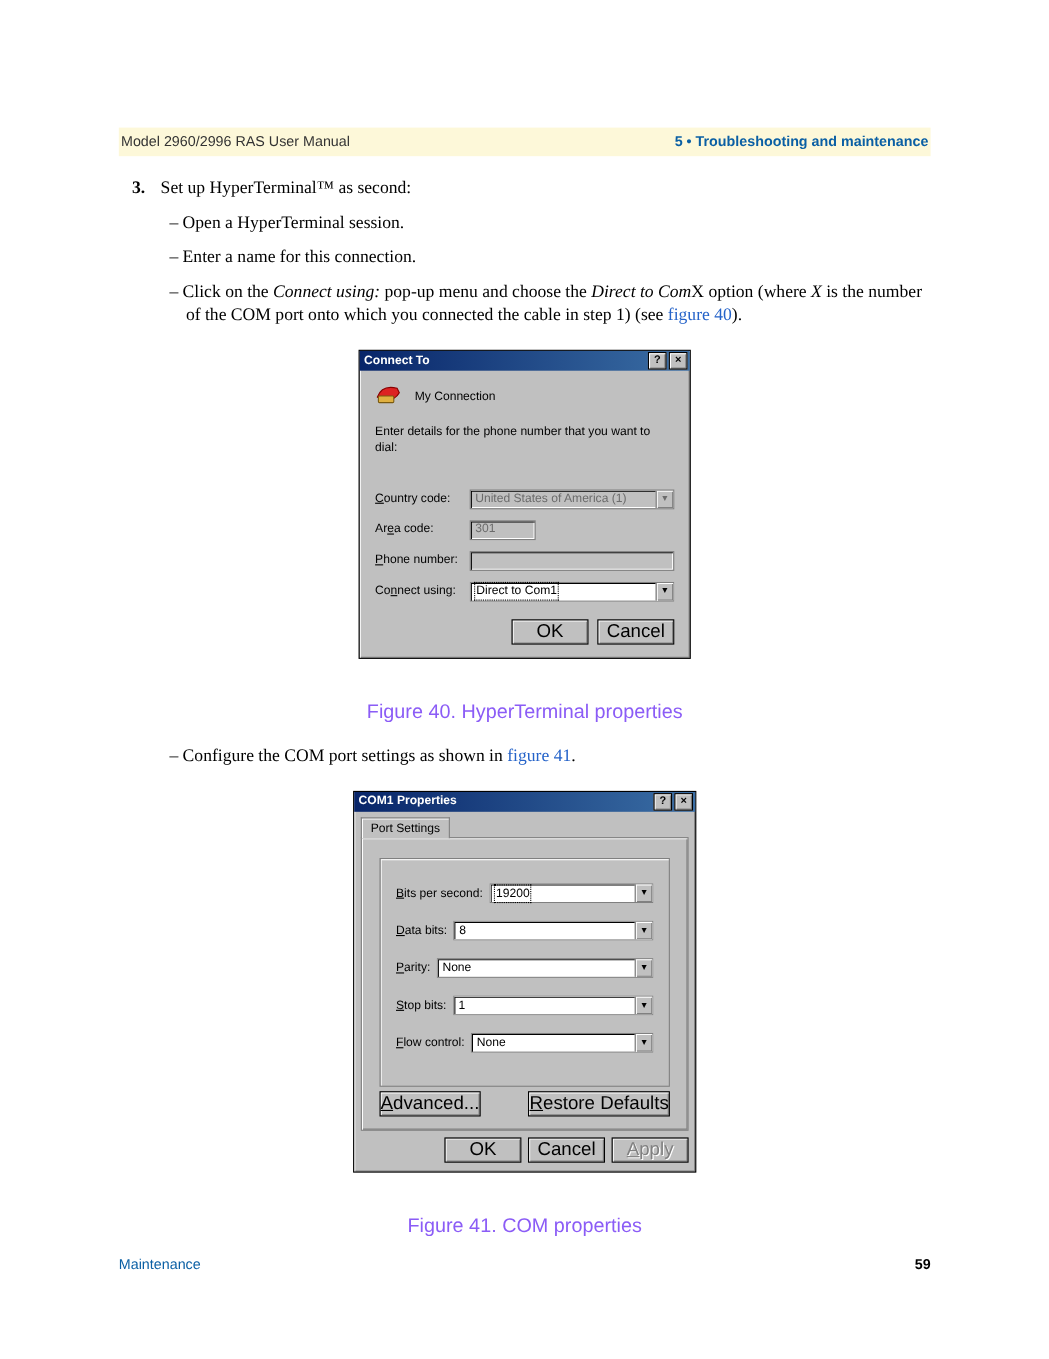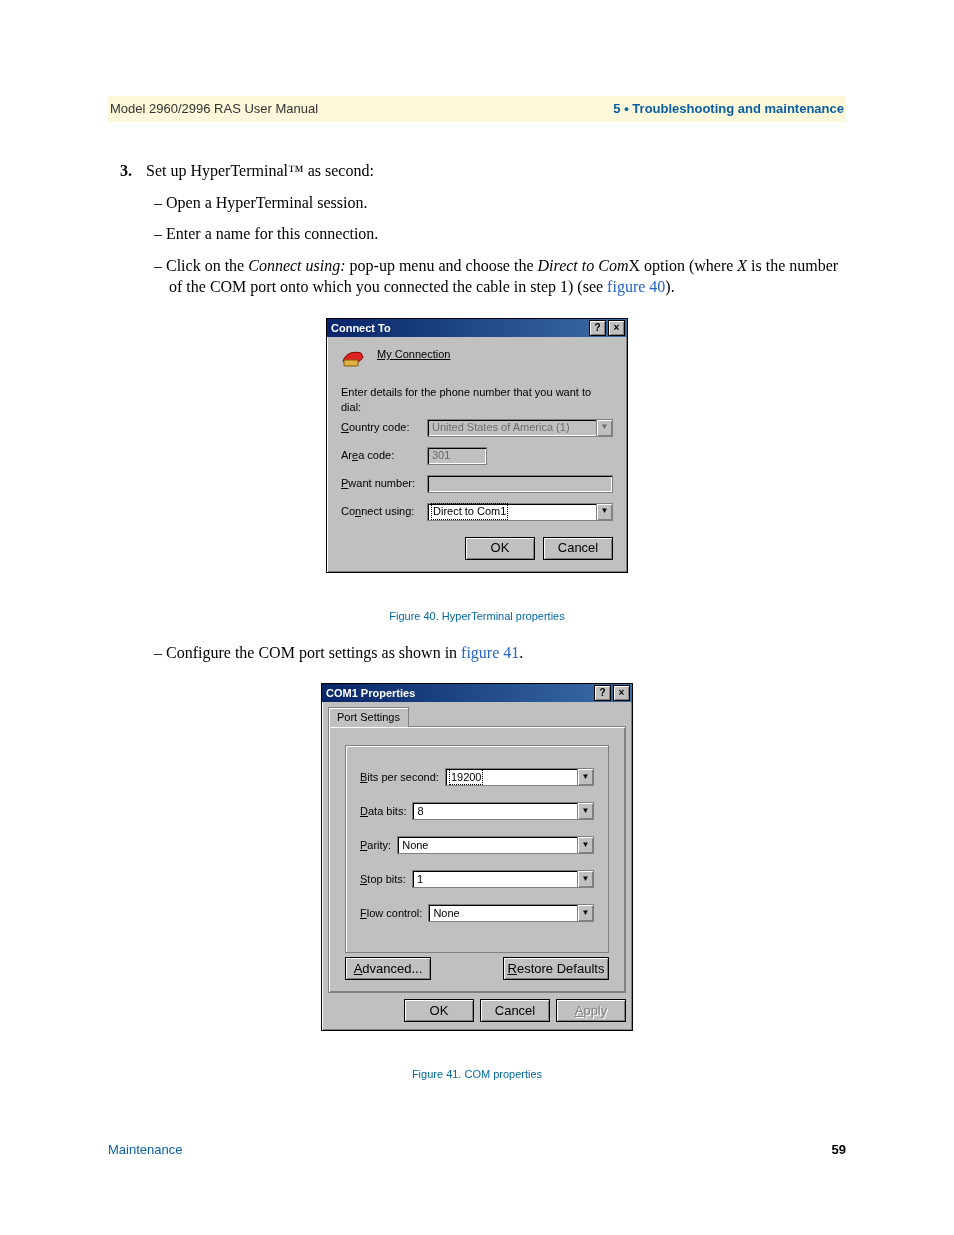--- a/index.html
+++ b/index.html
@@ -13,58 +13,58 @@
     --win-gray:#c0c0c0;
     --win-dark:#808080;
     --win-white:#fff;
     --win-black:#000;
     --titlebar-a:#082569;
     --titlebar-b:#3a6ea5;
     font-family: Georgia, "Times New Roman", serif;
   }
   html,body{margin:0;padding:0;background:#fff;}
   .page{width:var(--page-w);height:var(--page-h);position:relative;box-sizing:border-box;padding:100px 108px 70px 108px;color:var(--ink);font-size:16px;line-height:1.35;}
-  .hdrbar{position:absolute;left:108px;right:108px;top:96px;height:26px;background:var(--header-bg);display:flex;align-items:center;justify-content:space-between;font-family:sans-serif;font-size:13px;}
+  .hdrbar{position:absolute;left:108px;right:108px;top:116px;height:26px;background:var(--header-bg);display:flex;align-items:center;justify-content:space-between;font-family:sans-serif;font-size:13px;}
   .hdrbar .l{color:#333;padding-left:2px;}
   .hdrbar .r{color:var(--header-blue);font-weight:700;padding-right:2px;}
   .body{margin-top:60px;}
   .step{display:flex;gap:14px;}
   .step .num{font-weight:700;width:24px;text-align:right;}
   .step .txt{flex:1;}
   .sub{margin-left:46px;margin-top:10px;}
   .sub p{margin:0 0 10px 0;text-indent:-15px;padding-left:15px;}
   .sub p::before{content:"– ";}
   em.i{font-style:italic;}
   a.link{color:var(--link);text-decoration:none;}
 
   .figwrap{margin:20px 0 8px 0;display:flex;flex-direction:column;align-items:center;gap:24px;}
-  .figcap{font-family:"Segoe UI",Arial,sans-serif;font-size:11px;color:#0369a1;text-align:center;margin-top:12px;}
+  .figcap{font-family:"Segoe UI",Arial,sans-serif;font-size:18px;color:#8b5cf6;text-align:center;margin-top:12px;}
 
   
   .win{width:300px;font-family:Tahoma,"MS Sans Serif",sans-serif;font-size:11px;color:#000;background:var(--win-gray);border:1px solid var(--win-black);box-shadow:inset 1px 1px 0 var(--win-white), inset -1px -1px 0 var(--win-dark);}
   .titlebar{height:18px;background:linear-gradient(90deg,var(--titlebar-a),var(--titlebar-b));color:#fff;display:flex;align-items:center;justify-content:space-between;padding:0 2px 0 4px;font-weight:700;font-size:11px;}
   .tbtns{display:flex;gap:2px;}
   .tbtn{width:15px;height:14px;background:var(--win-gray);border:1px solid var(--win-black);box-shadow:inset 1px 1px 0 var(--win-white), inset -1px -1px 0 var(--win-dark);display:flex;align-items:center;justify-content:center;font-weight:700;font-size:10px;color:#000;line-height:1;}
   .win .body9x{padding:10px 14px 12px 14px;}
-  .iconrow{display:flex;align-items:flex-start;gap:10px;margin-bottom:16px;text-decoration:underline;}
+  .iconrow{display:flex;align-items:flex-end;gap:10px;margin-bottom:16px;}
   .phoneicon{width:26px;height:22px;position:relative;}
   .phoneicon svg{width:26px;height:22px;}
-  .prompt{margin-bottom:4px;}
+  .prompt{margin-bottom:30px;}
   .row9x{display:flex;align-items:center;margin-bottom:10px;gap:6px;}
   .row9x label{width:80px;}
   .row9x label .ul{text-decoration:underline;}
   .inset{border:1px solid var(--win-dark);box-shadow:inset 1px 1px 0 var(--win-black), inset -1px -1px 0 var(--win-white);background:#fff;height:18px;display:flex;align-items:center;padding:0 4px;box-sizing:border-box;}
   .inset.disabled{background:var(--win-gray);color:#6b6b6b;}
   .combo{flex:1;position:relative;}
   .combo .arrow{position:absolute;right:1px;top:1px;width:15px;height:16px;background:var(--win-gray);border-left:1px solid var(--win-dark);box-shadow:inset 1px 1px 0 var(--win-white), inset -1px -1px 0 var(--win-dark);display:flex;align-items:center;justify-content:center;font-size:8px;}
   .combo .arrow.disabled{color:#6b6b6b;}
   .focusdash{border:1px dotted #000;display:inline-block;padding:0 1px;margin:-1px;}
 
   .btnrow{display:flex;justify-content:flex-end;gap:8px;margin-top:16px;}
-  .btn9x{min-width:68px;height:21px;background:var(--win-gray);border:1px solid var(--win-black);box-shadow:inset 1px 1px 0 var(--win-white), inset -1px -1px 0 var(--win-dark);display:flex;align-items:center;justify-content:center;font-size:13px;}
+  .btn9x{min-width:68px;height:21px;background:var(--win-gray);border:1px solid var(--win-black);box-shadow:inset 1px 1px 0 var(--win-white), inset -1px -1px 0 var(--win-dark);display:flex;align-items:center;justify-content:center;font-size:17px;}
   .btn9x.disabled{color:#808080;text-shadow:1px 1px 0 #fff;}
   .btn9x .ul{text-decoration:underline;}
 
   .win2{width:310px;}
   .tabstrip{display:flex;align-items:center;padding:4px 6px 0 6px;}
   .tab{background:var(--win-gray);border:1px solid var(--win-dark);border-bottom:none;box-shadow:inset 1px 1px 0 var(--win-white);padding:2px 8px;font-size:11px;position:relative;top:1px;}
   .tabpanel{margin:0 6px 6px 6px;border:1px solid var(--win-dark);box-shadow:inset 1px 1px 0 var(--win-white), inset -1px -1px 0 var(--win-dark);padding:18px 16px 12px 16px;}
   .fgroup{border:1px solid var(--win-dark);box-shadow:inset 1px 1px 0 var(--win-white);padding:22px 14px 14px 14px;}
   .fr{display:flex;align-items:center;justify-content:flex-end;gap:6px;margin-bottom:16px;}
   .fr label{text-align:left;}
@@ -134,21 +134,21 @@
           <div class="row9x">
             <label><span>Ar</span><span class="ul">e</span><span>a code:</span></label>
             <div style="width:60px">
               <div class="inset disabled">
                   <span>301</span>
                 </div>
             </div>
           </div>
 
           <div class="row9x">
-            <label><span class="ul">P</span><span>want number:</span></label>
+            <label><span class="ul">P</span><span>hone number:</span></label>
             <div style="flex:1">
               <div class="inset disabled">
                   <span></span>
                 </div>
             </div>
           </div>
 
           <div class="row9x">
             <label><span>Co</span><span class="ul">n</span><span>nect using:</span></label>
             <div class="combo">

